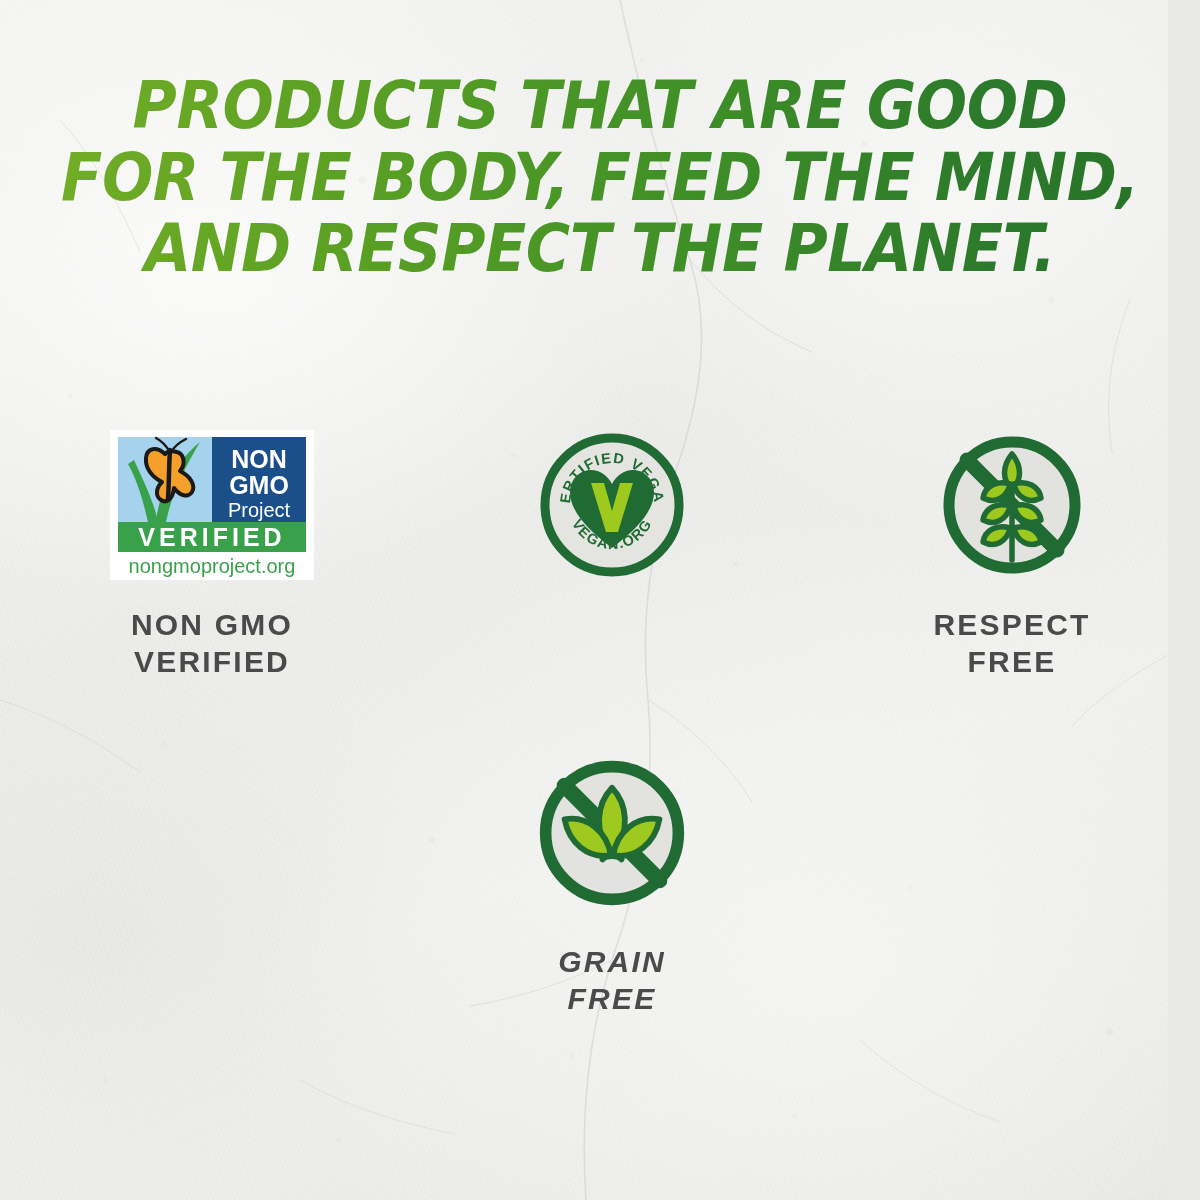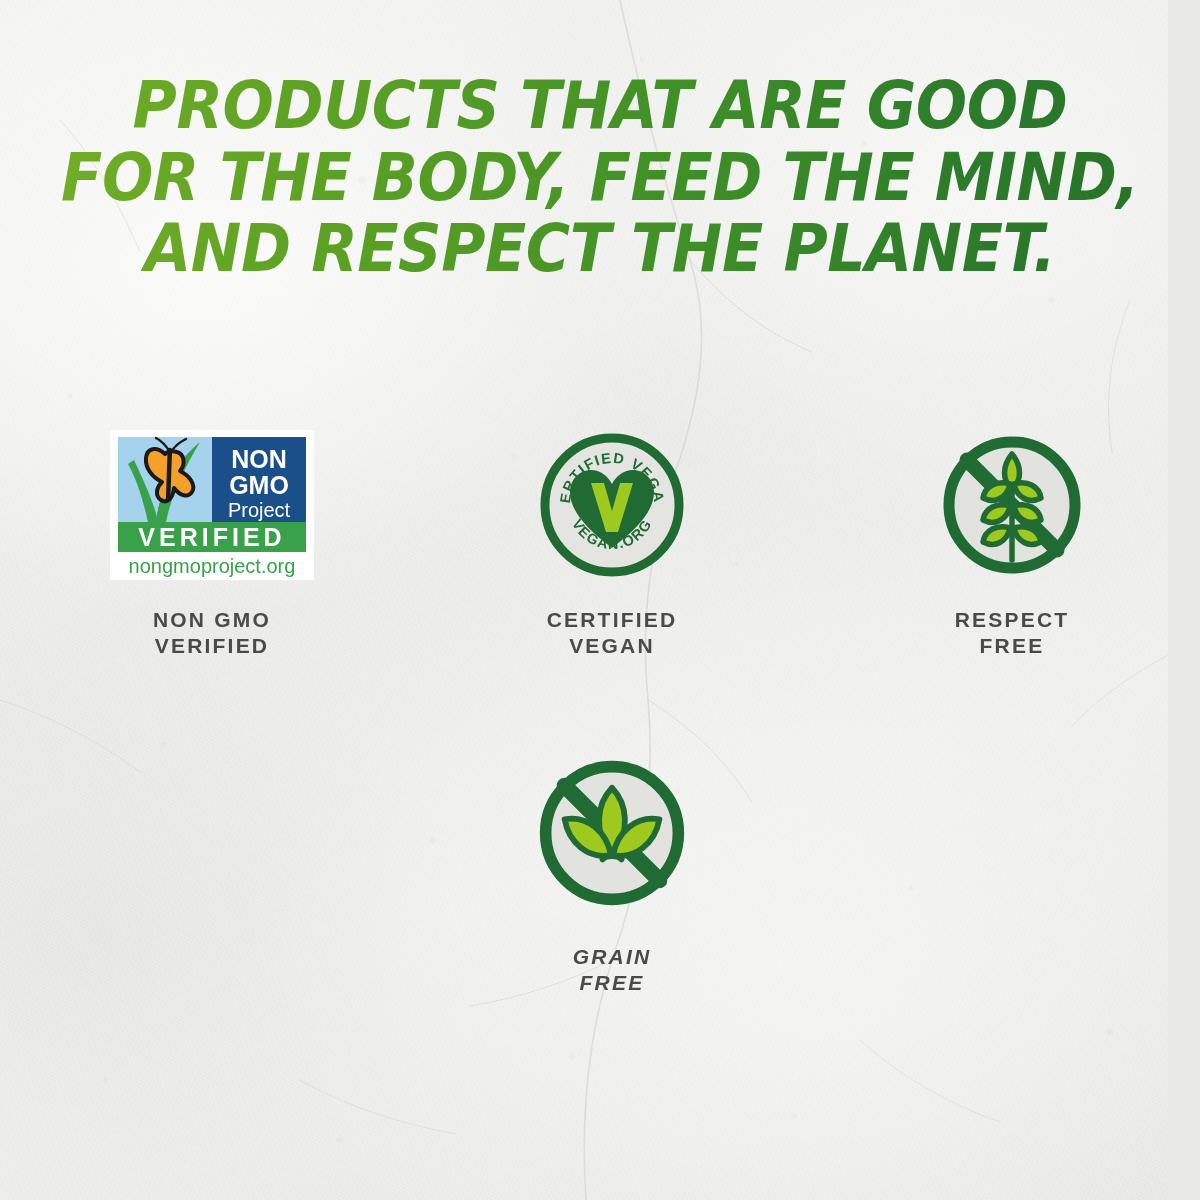--- a/index.html
+++ b/index.html
@@ -125,21 +125,21 @@
     display: flex;
     align-items: center;
     justify-content: center;
   }
   .badge-label {
     margin-top: 22px;
     text-align: center;
     color: #4a4a4a;
     font-family: "Liberation Sans", sans-serif;
     font-weight: bold;
-    font-size: 21px;
+    font-size: 30px;
     letter-spacing: 2.2px;
     line-height: 1.22;
     white-space: pre-line;
   }
   .row2 .badge-art { height: 175px; }
   .row2 .badge-label { margin-top: 24px; font-style: italic; }
 
   
   .nongmo {
     width: 204px;
@@ -234,22 +234,20 @@
             </text>
             <text font-family="'Liberation Sans',sans-serif" font-size="14.5" font-weight="bold" fill="#1f6b33" letter-spacing="1.4">
               <textPath href="#arcBottom" startOffset="50%" text-anchor="middle">VEGAN.ORG</textPath>
             </text>
 
             <path d="M74 117 C46 96, 32 78, 32 61 C32 48, 42 39, 53 39 C62 39, 70 45, 74 53 C78 45, 86 39, 95 39 C106 39, 116 48, 116 61 C116 78, 102 96, 74 117 Z" fill="#1f6b33"></path>
 
             <path d="M53 52 L66 52 L74 80 L82 52 L95 52 L80 101 L68 101 Z" fill="#9ec91e"></path>
           </svg>
         </div>
-        <div class="badge-label">CERTIFIED
-VEGAN</div>
       </div>
 
       <div class="cell">
         <div class="badge-art">
           <svg width="150" height="150" viewBox="0 0 150 150">
             <circle cx="75" cy="75" r="63" fill="#e2e2df"></circle>
 
             <line x1="30" y1="30" x2="120" y2="120" stroke="#1f6b33" stroke-width="15" stroke-linecap="round"></line>
 
             <g stroke="#1f6b33" stroke-width="5.5" stroke-linejoin="round" fill="#9ec91e">

